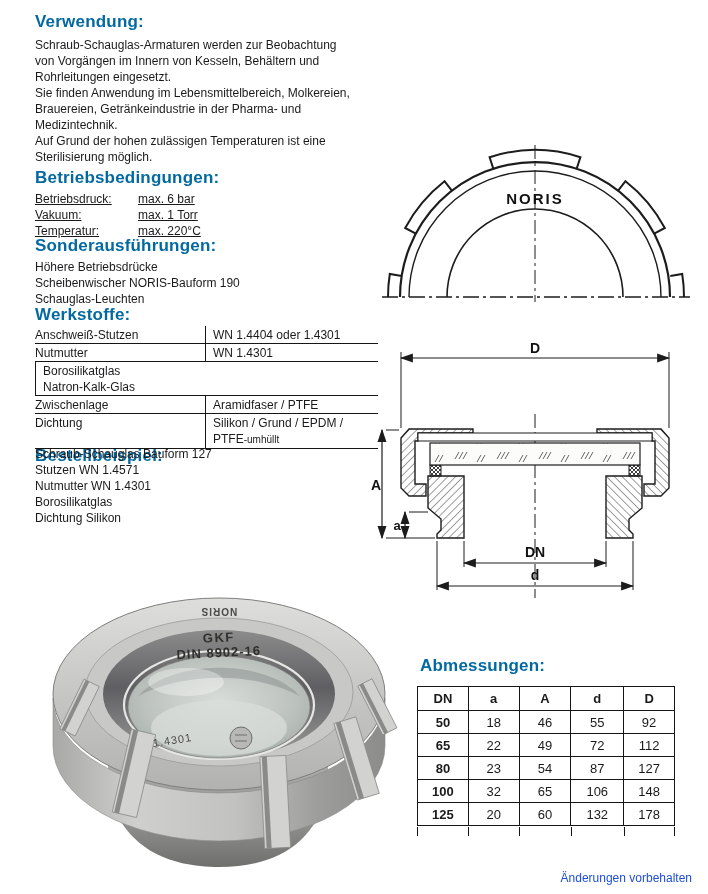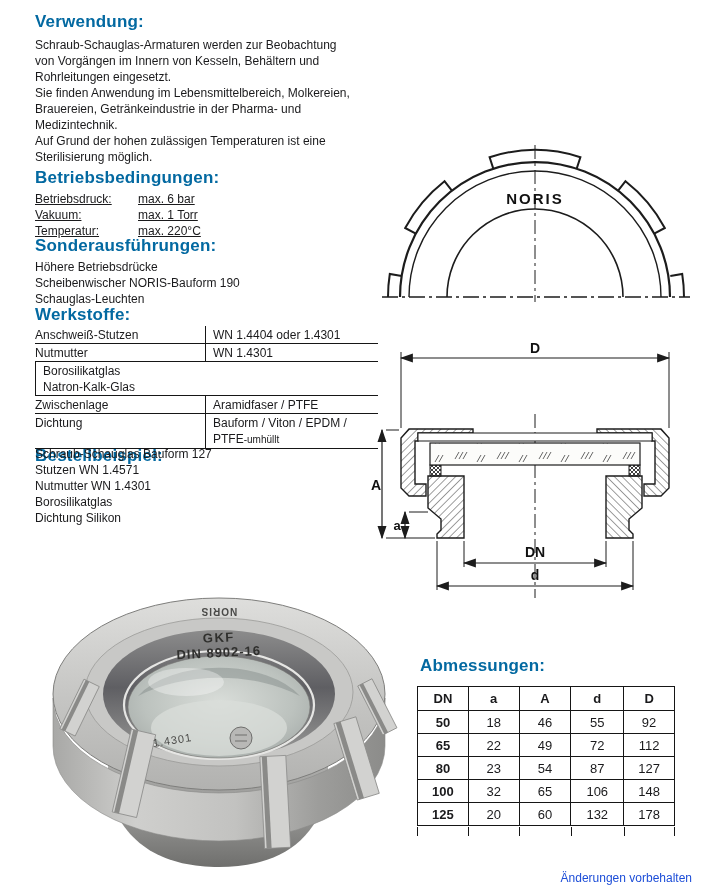--- a/index.html
+++ b/index.html
@@ -86,21 +86,21 @@
         <div>Borosilikatglas</div>
         <div>Natron-Kalk-Glas</div>
       </div>
     </div>
     <div class="wk-row">
       <div class="wk-label">Zwischenlage</div>
       <div class="wk-val">Aramidfaser / PTFE</div>
     </div>
     <div class="wk-row">
       <div class="wk-label">Dichtung</div>
-      <div class="wk-val"><span>Bauform / Viton / EPDM / PTFE</span><span class="wk-small">-umhüllt</span></div>
+      <div class="wk-val"><span>Silikon / Grund / EPDM / PTFE</span><span class="wk-small">-umhüllt</span></div>
     </div>
   </div>
 
   <h2 class="abs sec-h" style="left:35px;top:428px;margin-top:18px;">Bestellbeispiel:</h2>
   <div class="abs bodytext" style="left:35px;top:446px;">
     <div>Schraub-Schauglas Bauform 127</div>
     <div>Stutzen WN 1.4571</div>
     <div>Nutmutter WN 1.4301</div>
     <div>Borosilikatglas</div>
     <div>Dichtung Silikon</div>

